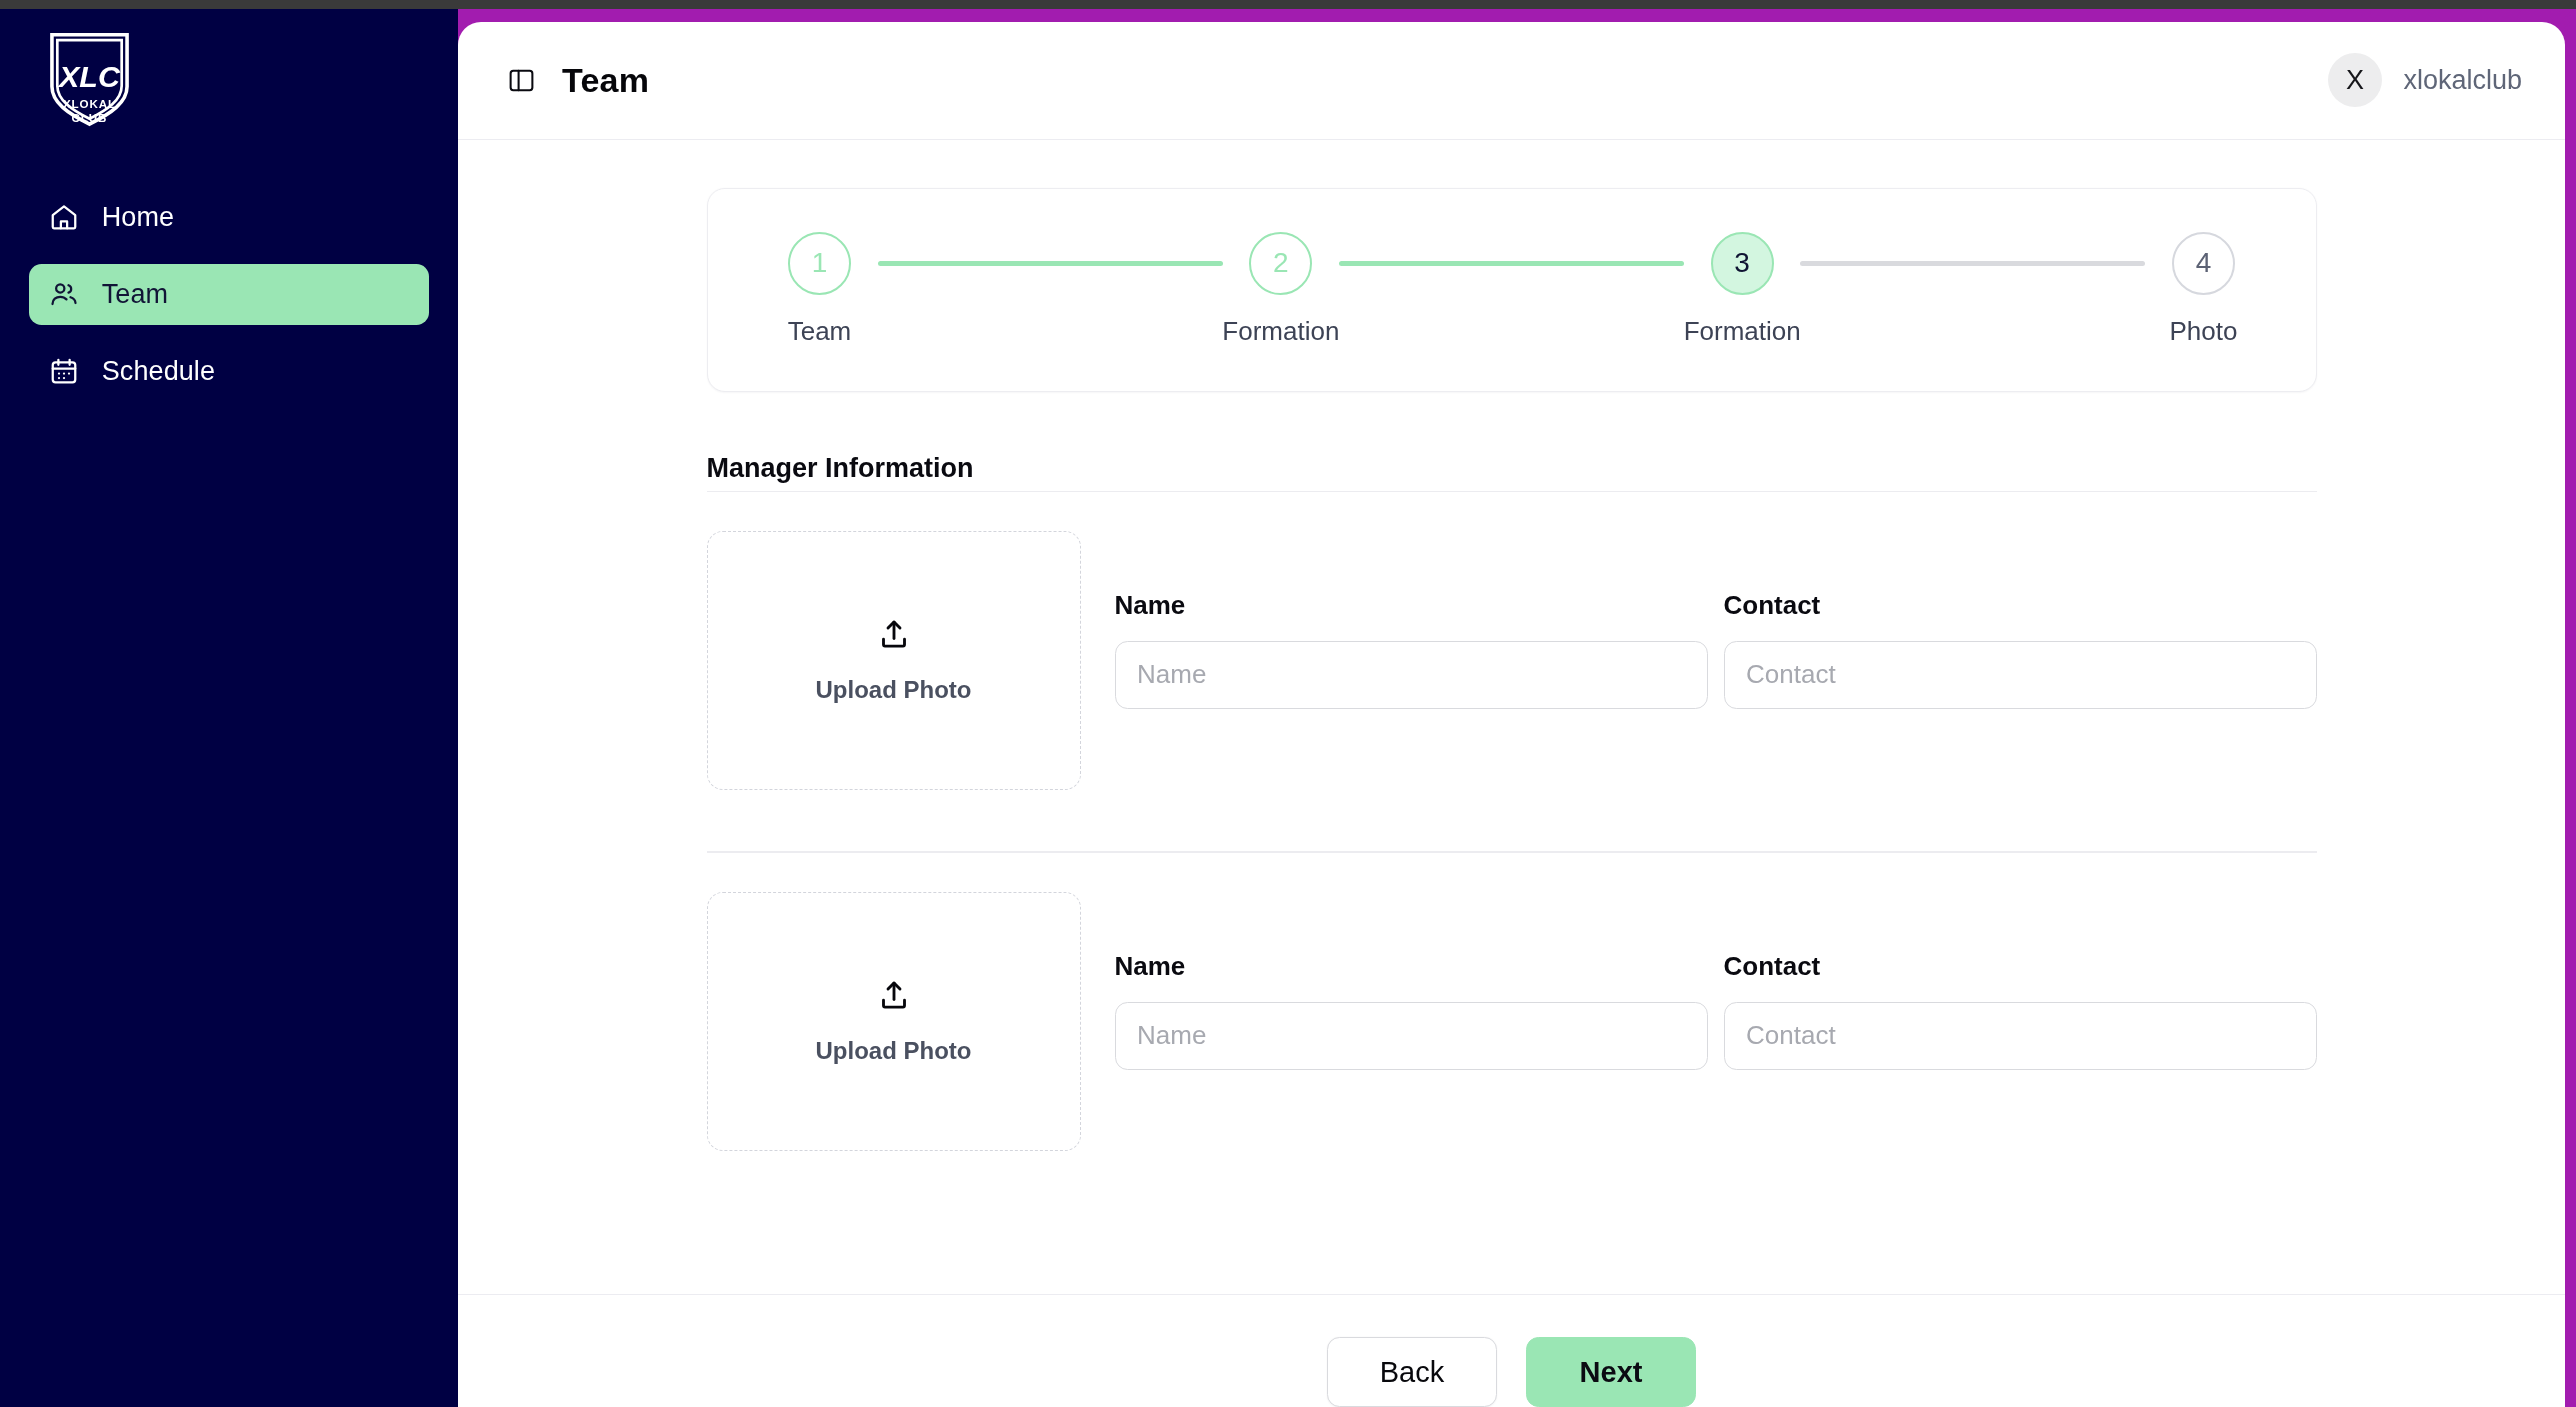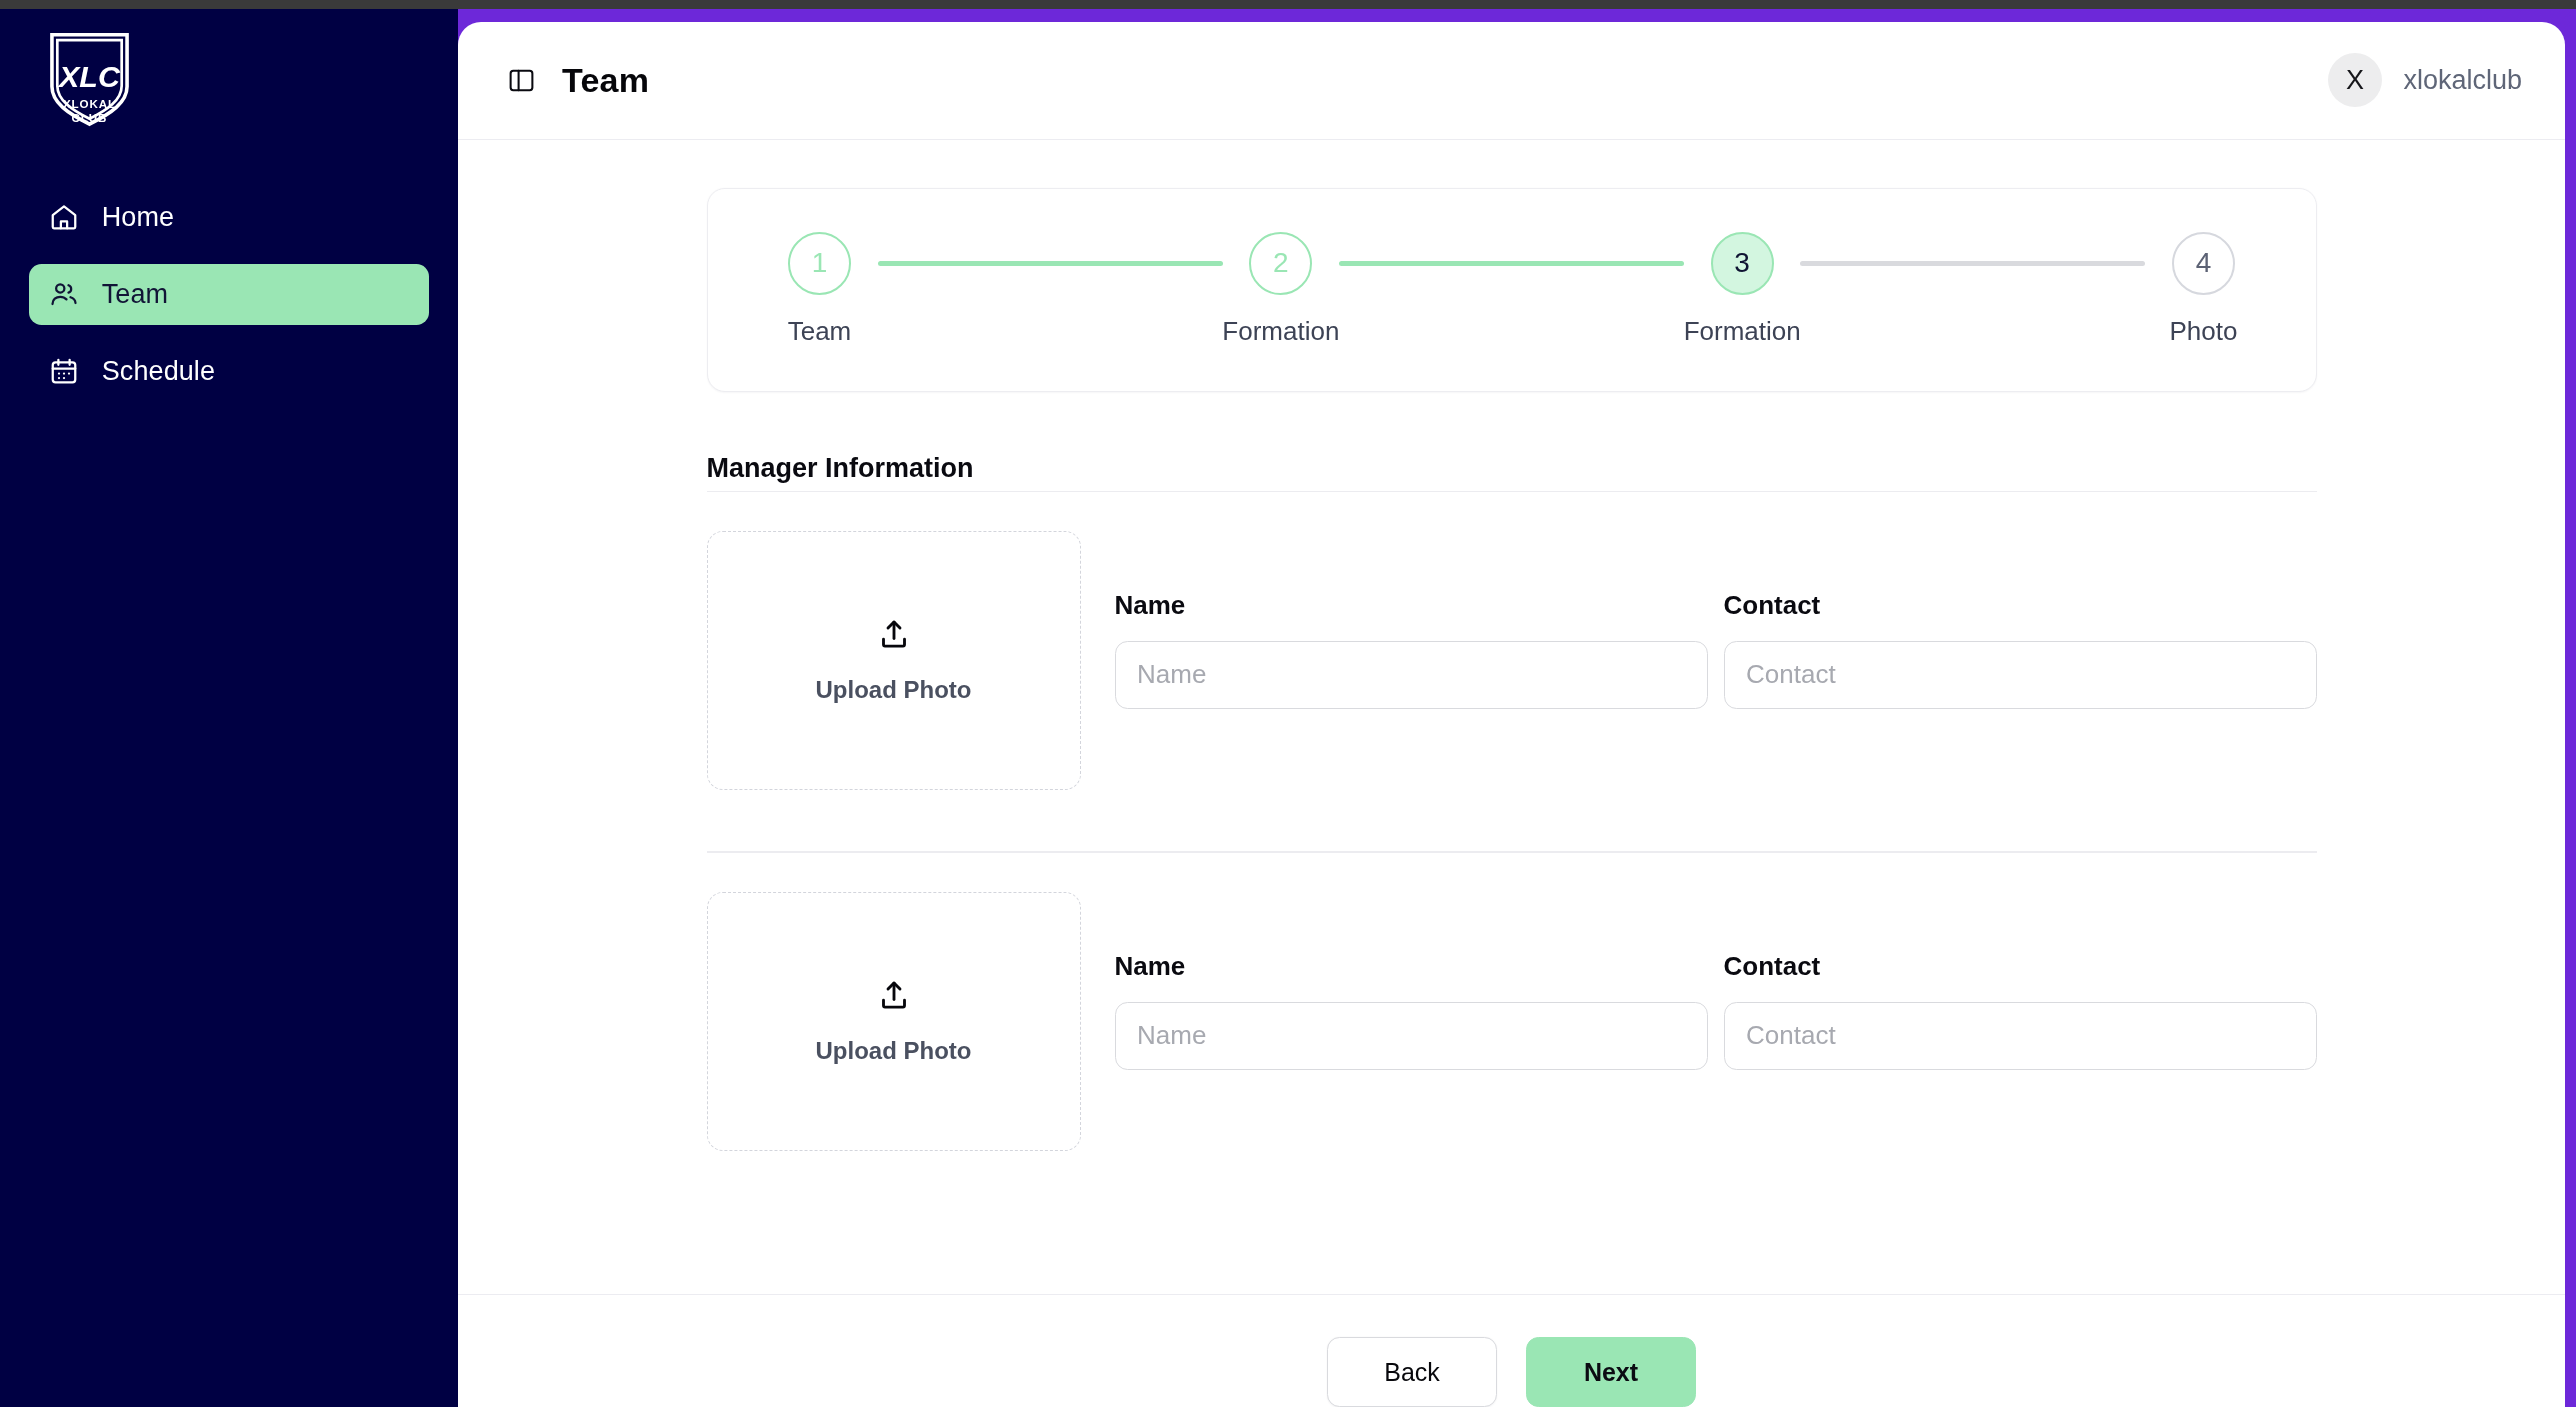--- a/index.html
+++ b/index.html
@@ -23,21 +23,21 @@
     height: 9px;
     background: #3a3a3a;
   }
 
   
   .app {
     position: absolute;
     top: 9px; left: 0;
     width: 2576px;
     height: 1399px;
-    background: #6d28d9;
+    background: #a21caf;
   }
 
   
   .sidebar {
     position: absolute;
     top: 0; left: 0;
     width: 458px;
     height: 1399px;
     background: #000043;
     padding-top: 12.5px;
@@ -314,21 +314,21 @@
     align-items: center;
     justify-content: center;
     gap: 29px;
     background: #fff;
   }
 
   .btn {
     height: 70px;
     min-width: 170px;
     border-radius: 12.5px;
-    font-size: 25px;
+    font-size: 29px;
     font-family: "Liberation Sans", sans-serif;
     cursor: pointer;
     display: flex;
     align-items: center;
     justify-content: center;
     padding: 16px 30px;
     margin-top: 42px;
   }
 
   .btn-back {

